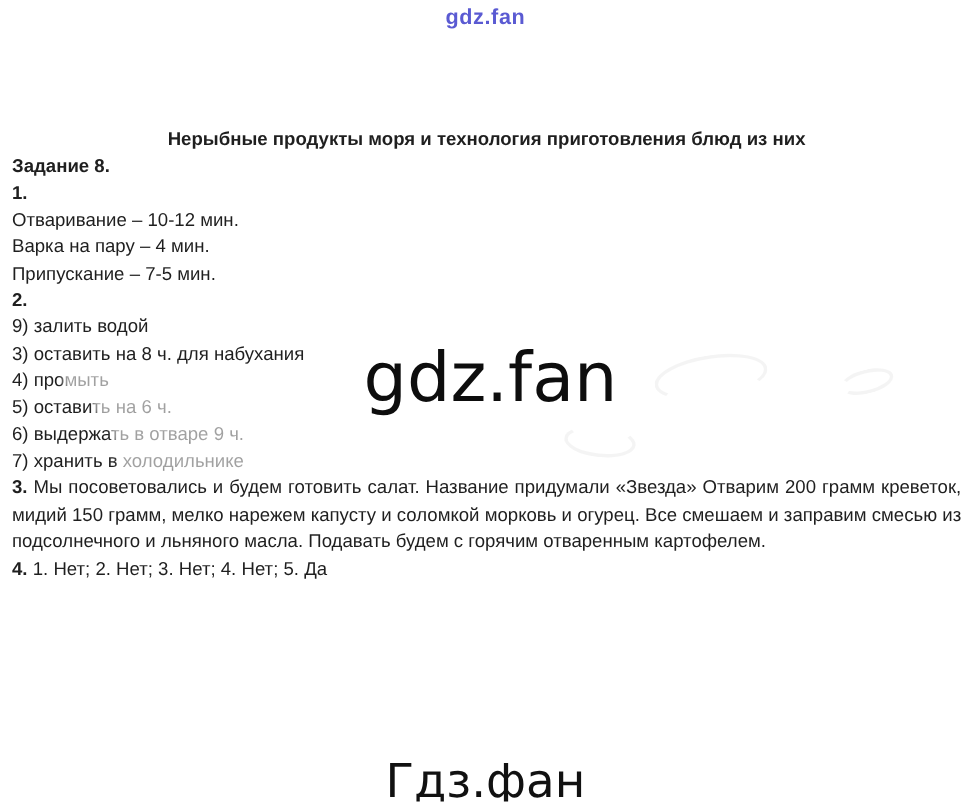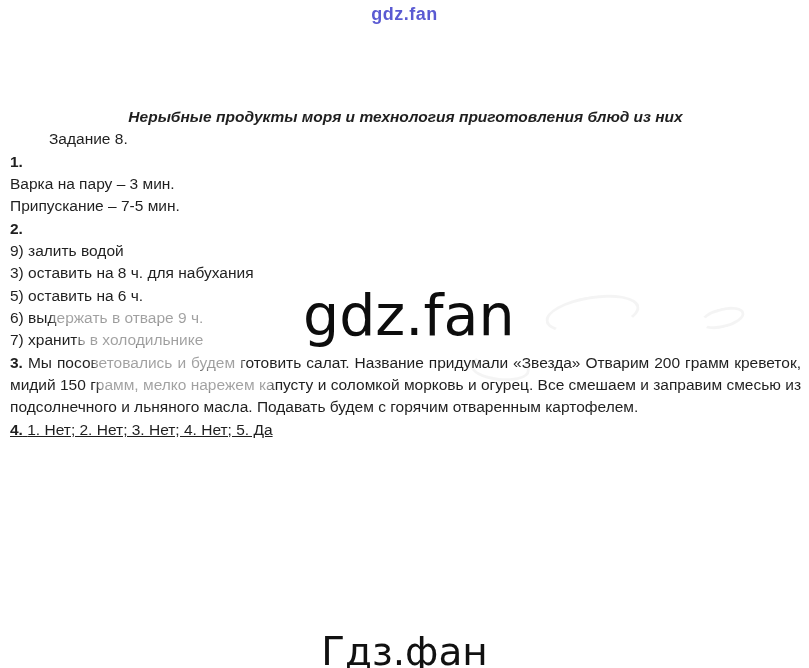--- a/index.html
+++ b/index.html
@@ -26,27 +26,26 @@
     position: absolute;
     left: 10px; top: 106px;
     width: 791px;
     font-size: 15.5px;
     line-height: 22.35px;
   }
   .doc-title {
     text-align: center;
     font-weight: bold;
     font-size: 15.5px;
-    font-style: italic;
   }
-  .task-heading { font-weight: normal; margin-left: 39px; }
+  .task-heading { font-weight: bold; }
   .sec-label { font-weight: bold; }
   .line { white-space: pre; }
   .para { text-align: justify; }
-  .para-last { text-align: left; text-decoration: underline; }
+  .para-last { text-align: left; }
   .big-watermark {
     position: absolute;
     left: 303px; top: 287px;
     font-size: 57px;
     line-height: 1;
     color: #0d0d0d;
     font-family: "DejaVu Sans", "Liberation Sans", sans-serif;
     font-weight: 400;
   }
   .footer-brand {
@@ -82,26 +81,28 @@
 </head>
 <body>
 
 <div class="top-watermark">gdz.fan</div>
 
 <div class="content">
   <div class="doc-title">Нерыбные продукты моря и технология приготовления блюд из них</div>
   <div class="line task-heading">Задание 8.</div>
 
   <div class="line sec-label">1.</div>
-  <div class="line">Варка на пару – 3 мин.</div>
+  <div class="line">Отваривание – 10-12 мин.</div>
+  <div class="line">Варка на пару – 4 мин.</div>
   <div class="line">Припускание – 7-5 мин.</div>
 
   <div class="line sec-label">2.</div>
   <div class="line">9) залить водой</div>
   <div class="line">3) оставить на 8 ч. для набухания</div>
+  <div class="line">4) промыть</div>
   <div class="line">5) оставить на 6 ч.</div>
   <div class="line">6) выдержать в отваре 9 ч.</div>
   <div class="line">7) хранить в холодильнике</div>
 
   <div class="para"><span class="sec-label">3.</span> <span>Мы посоветовались и будем готовить салат. Название придумали «Звезда» Отварим 200 грамм креветок, мидий 150 грамм, мелко нарежем капусту и соломкой морковь и огурец. Все смешаем и заправим смесью из подсолнечного и льняного масла. Подавать будем с горячим отваренным картофелем.</span></div>
 
   <div class="para-last"><span class="sec-label">4.</span> <span>1. Нет; 2. Нет; 3. Нет; 4. Нет; 5. Да</span></div>
 </div>
 
 <div class="big-watermark">gdz.fan</div>

